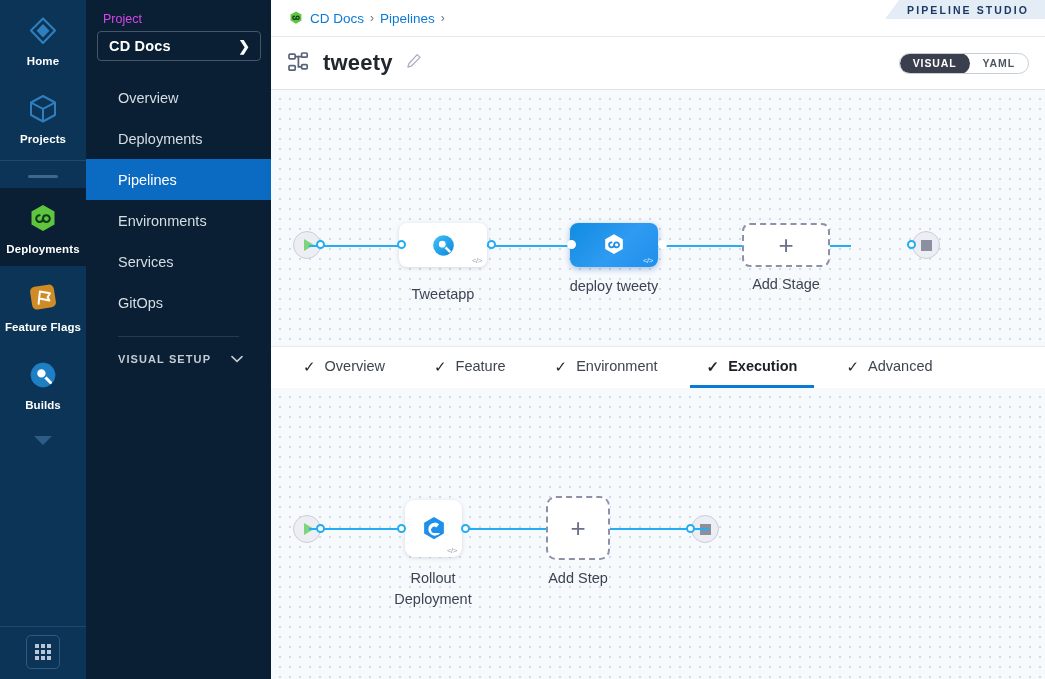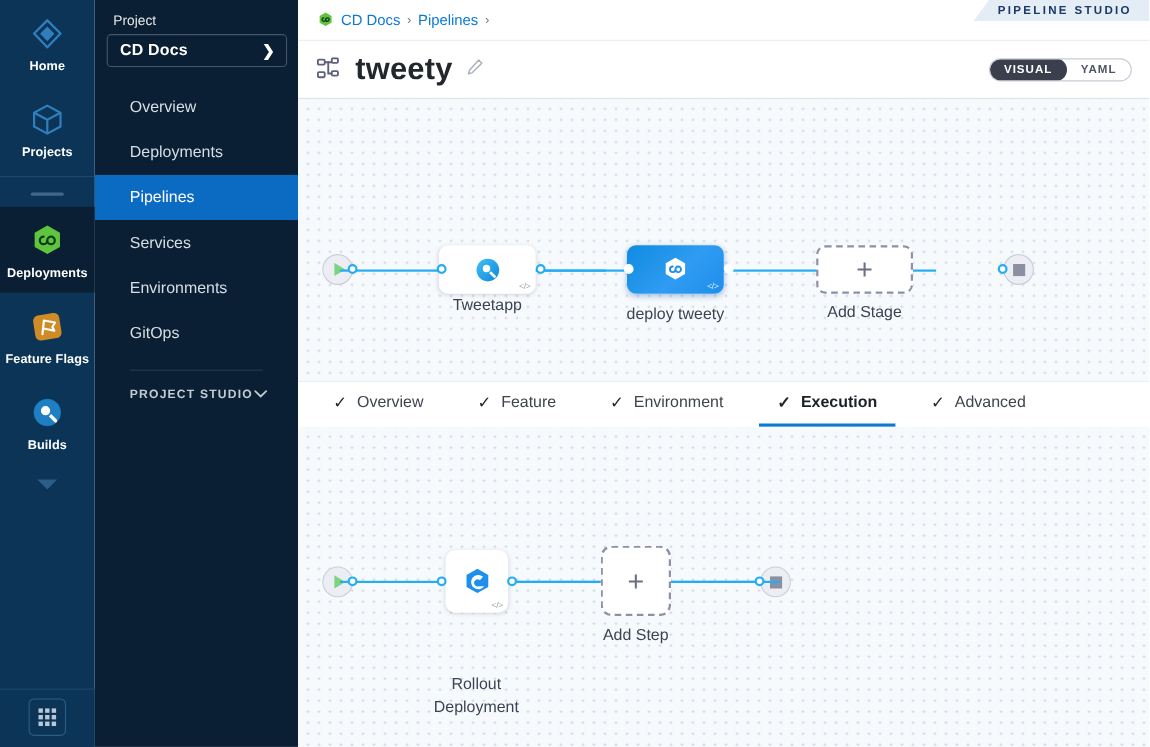--- a/index.html
+++ b/index.html
@@ -44,21 +44,21 @@
     width: 34px; height: 34px; border: 1px solid #2b5c86; border-radius: 5px;
     display: flex; align-items: center; justify-content: center; cursor: pointer;
   }
 
   
   .side {
     width: 185px; flex: 0 0 185px; height: 679px;
     background: #0a1f33; padding-top: 12px;
   }
   .side-cap {
-    color: #e5e5e5; font-size: 12.5px; padding: 0 0 5px 17px;
+    color: #d946ef; font-size: 12.5px; padding: 0 0 5px 17px;
   }
   .proj-select {
     margin: 0 10px 16px 11px; height: 30px;
     border: 1px solid #43566a; border-radius: 4px;
     display: flex; align-items: center; justify-content: space-between;
     padding: 0 10px 0 11px; cursor: pointer;
   }
   .proj-name { color: #ffffff; font-size: 14.5px; font-weight: bold; letter-spacing: .2px; }
   .chev-r { color: #ffffff; font-size: 14px; font-weight: bold; line-height: 1; }
   .side-item {
@@ -90,21 +90,21 @@
     background: #e4ecf6; color: #1a3a63;
     font-size: 10.5px; font-weight: bold; letter-spacing: 2.1px;
     display: flex; align-items: center; padding: 0 16px 0 22px;
     clip-path: polygon(14px 0, 100% 0, 100% 100%, 0 100%);
   }
 
   .titlebar {
     height: 54px; flex: 0 0 54px; border-top: 1px solid #e4e7eb; border-bottom: 1px solid #dfe3e8;
     display: flex; align-items: center; padding: 0 16px 0 17px; background: #fff;
   }
-  .pipe-title { font-size: 28px; font-weight: bold; color: #22272d; margin-left: 11px; letter-spacing: .2px; }
+  .pipe-title { font-size: 22px; font-weight: bold; color: #22272d; margin-left: 11px; letter-spacing: .2px; }
   .pencil { margin-left: 13px; cursor: pointer; }
   .toggle {
     margin-left: auto; height: 21px; display: flex; align-items: center;
     border: 1px solid #c8ccd4; border-radius: 11px; background: #fff; overflow: hidden;
   }
   .toggle-opt {
     height: 21px; display: flex; align-items: center; justify-content: center;
     font-size: 10.5px; font-weight: bold; letter-spacing: .9px; cursor: pointer;
     padding: 0 13px; color: #4c5563;
   }
@@ -286,33 +286,33 @@
     <div class="side-item">
       <span>Overview</span>
     </div>
     <div class="side-item">
       <span>Deployments</span>
     </div>
     <div class="side-item active">
       <span>Pipelines</span>
     </div>
     <div class="side-item">
+      <span>Environments</span>
+    </div>
+    <div class="side-item">
       <span>Services</span>
-    </div>
-    <div class="side-item">
-      <span>Environments</span>
     </div>
     <div class="side-item">
       <span>GitOps</span>
     </div>
 
     <div class="side-rule"></div>
 
     <div class="side-setup">
-      <span>PROJECT STUDIO</span>
+      <span>VISUAL SETUP</span>
       <span>
         <svg width="12" height="8" viewBox="0 0 12 8">
             <path d="M1 1.6 L6 6.4 L11 1.6" fill="none" stroke="#c3ccd4" stroke-width="1.6" stroke-linecap="round"></path>
           </svg>
       </span>
     </div>
   </div>
 
   <div class="main">
 
@@ -383,21 +383,21 @@
             <circle cx="17" cy="17" r="13" fill="url(#gci)"></circle>
             <circle cx="15.4" cy="15.3" r="5.2" fill="#ffffff"></circle>
             <path d="M19.2 19.1 L24.6 24.5" stroke="#ffffff" stroke-width="3.2" stroke-linecap="round"></path>
             <circle cx="15.4" cy="15.3" r="5.2" fill="none" stroke="#2ba9ef" stroke-width="1.8"></circle>
           </svg>
         </span>
         <span class="code-badge">&lt;/&gt;</span>
       </div>
       <div class="dot" style="left:126px; top:150px;"></div>
       <div class="dot" style="left:216px; top:150px;"></div>
-      <div class="node-label" style="left:97px; top:178px;">Tweetapp</div>
+      <div class="node-label" style="left:97px; top:194px;">Tweetapp</div>
 
       <div class="stage-node selected" style="left:299px; top:133px;">
         <span style="display:flex;">
           <svg width="28" height="28" viewBox="0 0 34 34">
             <path d="M17 4 L27.7 10 V22 L17 28 L6.3 22 V10 Z" fill="#ffffff"></path>
             <g fill="none" stroke="#1f8fec" stroke-width="2.1" stroke-linecap="round">
               <path d="M14.1 13.7 a3.1 3.1 0 1 0 0 6.2 c2.4 0 3.0-1.9 3.0-3.1 s0.6-3.1 3.0-3.1 a3.1 3.1 0 1 1 0 6.2 c-2.4 0-3.0-1.9-3.0-3.1"></path>
             </g>
           </svg>
         </span>
@@ -456,21 +456,21 @@
         <span style="display:flex;">
           <svg width="30" height="30" viewBox="0 0 34 34">
             <path d="M17 3.5 L28.2 9.8 V22.2 L17 28.5 L5.8 22.2 V9.8 Z" fill="#1f8fec"></path>
             <path d="M22.8 11.6 a7.4 7.4 0 1 0 1.2 9.8 h-5.6 a3.6 3.6 0 1 1 1.2-6.1" fill="#ffffff"></path>
           </svg>
         </span>
         <span class="code-badge">&lt;/&gt;</span>
       </div>
       <div class="dot" style="left:126px; top:136px;"></div>
       <div class="dot" style="left:190px; top:136px;"></div>
-      <div class="node-label" style="left:87px; top:180px;margin-top:44px;">
+      <div class="node-label" style="left:87px; top:180px;">
         <span>Rollout</span><br>
         <span>Deployment</span>
       </div>
 
       <div class="ghost square" style="left:275px; top:108px;">
         <span class="plus">+</span>
       </div>
       <div class="node-label" style="left:232px; top:180px;">Add Step</div>
 
       <div class="dot" style="left:415px; top:136px;"></div>

